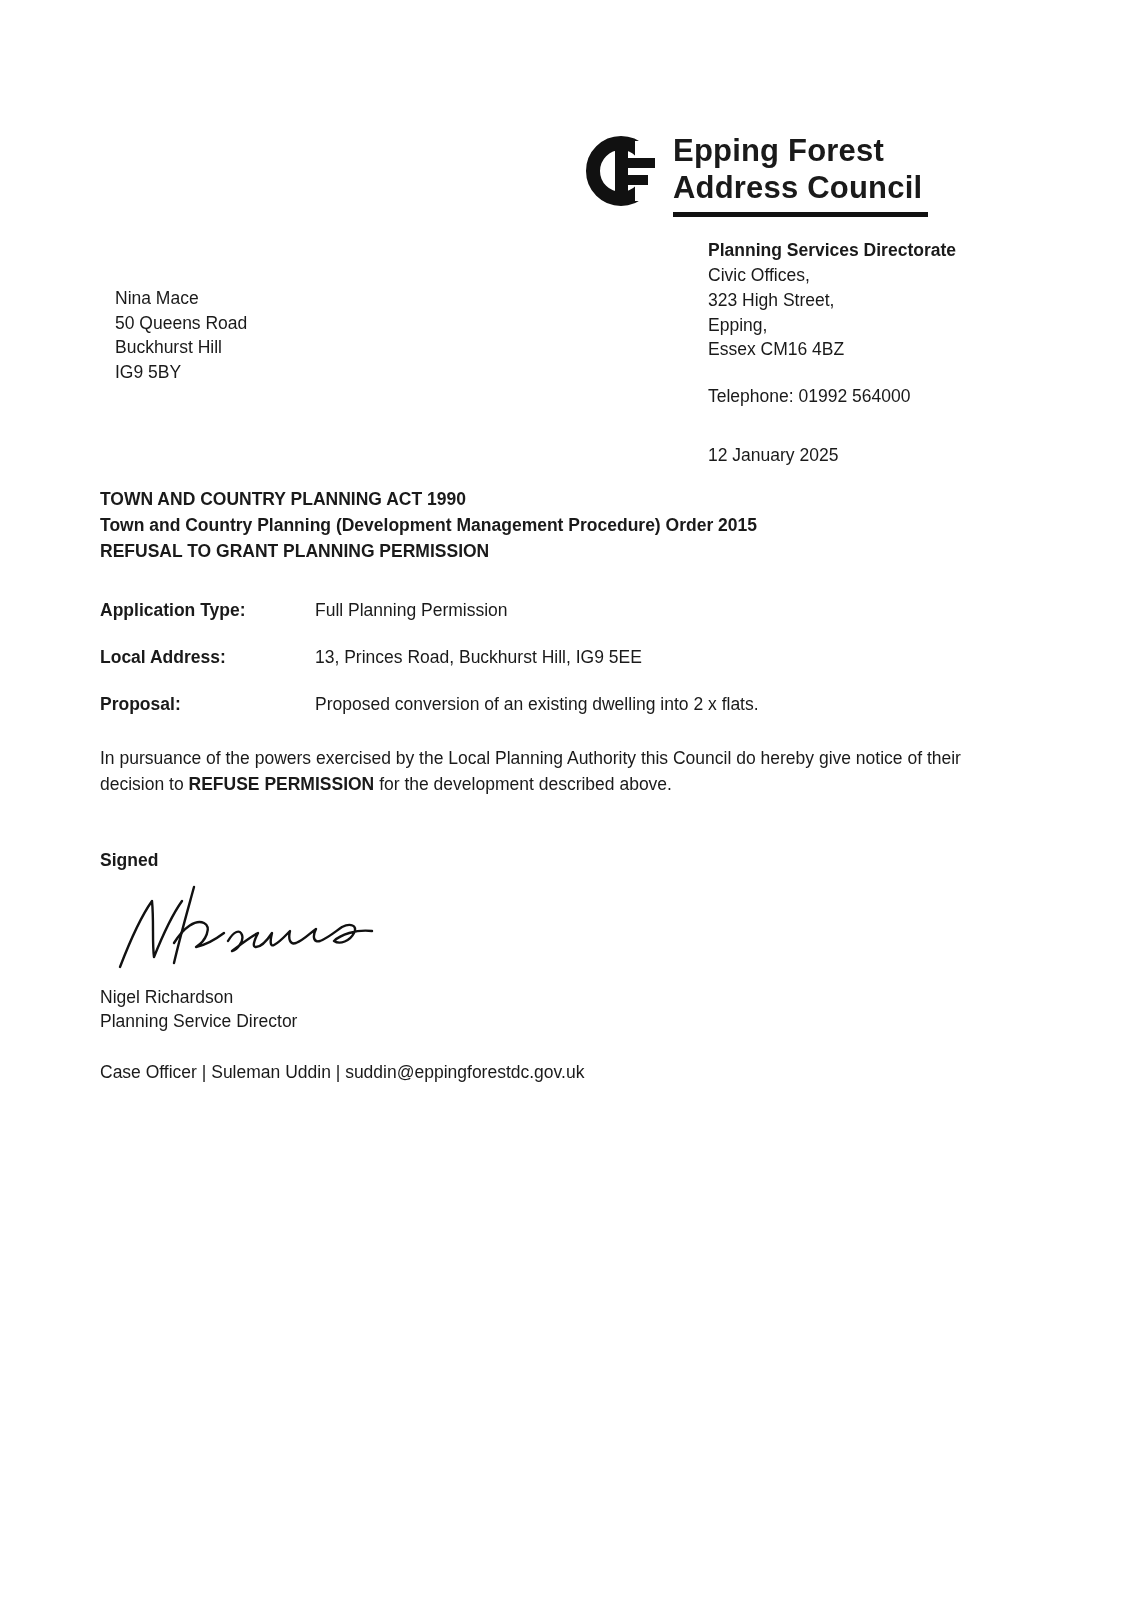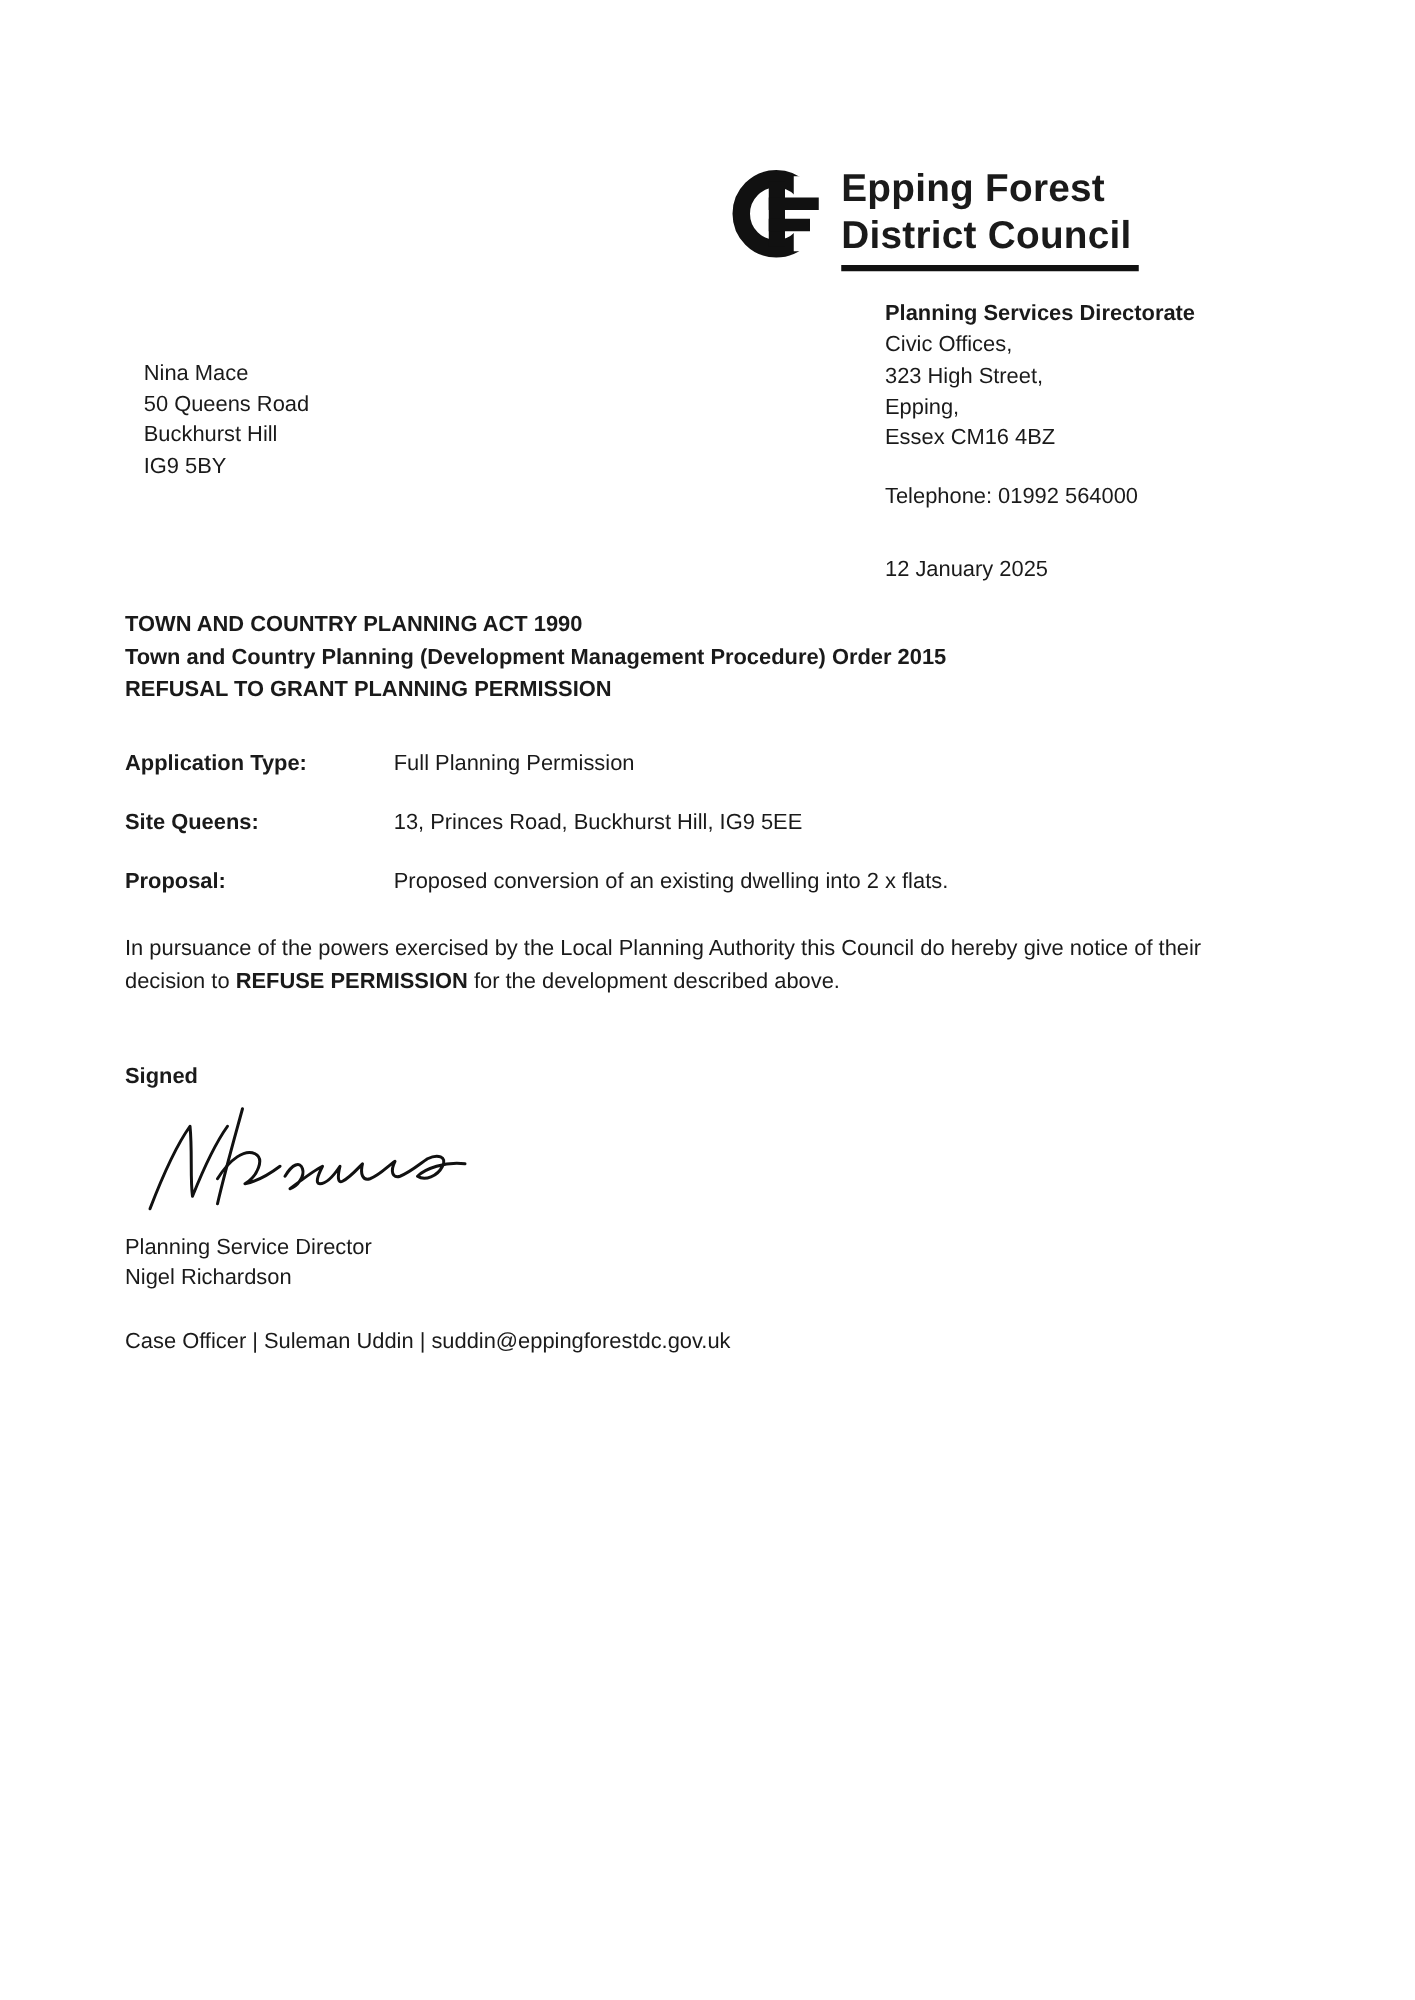--- a/index.html
+++ b/index.html
@@ -110,21 +110,21 @@
         <svg width="76" height="76" viewBox="0 0 76 76" aria-hidden="true">
           <circle cx="36" cy="38" r="28" fill="none" stroke="#111" stroke-width="14"></circle>
           <rect x="50" y="8" width="26" height="60" fill="#fff"></rect>
           <rect x="30" y="12" width="13" height="52" fill="#111"></rect>
           <rect x="30" y="25" width="40" height="10" fill="#111"></rect>
           <rect x="30" y="42" width="33" height="10" fill="#111"></rect>
         </svg>
       </div>
       <div class="logo-text">
         <div>Epping Forest</div>
-        <div>District Council</div>
+        <div>Address Council</div>
       </div>
     </div>
 
     <div class="sender-block">
       <div class="sender-directorate">Planning Services Directorate</div>
       <div>Civic Offices,</div>
       <div>323 High Street,</div>
       <div>Epping,</div>
       <div>Essex CM16 4BZ</div>
       <div class="sender-telephone">Telephone: 01992 564000</div>
@@ -147,21 +147,21 @@
       <div>Town and Country Planning (Development Management Procedure) Order 2015</div>
       <div>REFUSAL TO GRANT PLANNING PERMISSION</div>
     </div>
 
     <div class="fields">
       <div class="field-row">
         <div class="field-label">Application Type:</div>
         <div class="field-value">Full Planning Permission</div>
       </div>
       <div class="field-row">
-        <div class="field-label">Site Queens:</div>
+        <div class="field-label">Local Address:</div>
         <div class="field-value">13, Princes Road, Buckhurst Hill, IG9 5EE</div>
       </div>
       <div class="field-row">
         <div class="field-label">Proposal:</div>
         <div class="field-value">Proposed conversion of an existing dwelling into 2 x flats.</div>
       </div>
     </div>
 
     <div class="notice-paragraph"><span>In pursuance of the powers exercised by the Local Planning Authority this Council do hereby give notice of their decision to </span><span class="notice-bold">REFUSE PERMISSION</span><span> for the development described above.</span></div>
 
@@ -172,21 +172,21 @@
         <g fill="none" stroke="#111" stroke-width="2.4" stroke-linecap="round" stroke-linejoin="round">
           <path d="M14 92 C24 66 36 40 46 26 C48 46 46 68 48 82 C56 62 66 40 76 26"></path>
           <path d="M88 12 C82 34 74 62 68 88"></path>
           <path d="M68 68 C78 52 90 44 98 48 C106 52 100 66 90 72 C100 70 110 64 118 58"></path>
           <path d="M122 66 C128 56 134 54 136 60 C138 66 132 74 126 76 C134 70 144 62 152 58 C148 66 146 72 150 72 C156 72 162 64 166 58 C164 66 164 72 168 70 C174 67 180 60 184 56 C182 64 184 70 190 68 C198 65 204 58 210 54 C206 62 208 68 214 66 C222 63 230 56 236 52 C244 48 252 50 248 58 C244 66 234 70 228 66 C234 60 250 54 266 56"></path>
         </g>
       </svg>
     </div>
 
     <div class="signatory">
+      <div>Nigel Richardson</div>
       <div>Planning Service Director</div>
-      <div>Nigel Richardson</div>
     </div>
 
     <div class="case-officer">Case Officer | Suleman Uddin | suddin@eppingforestdc.gov.uk</div>
 
   </div>
 
 </div>
 
 </body></html>

